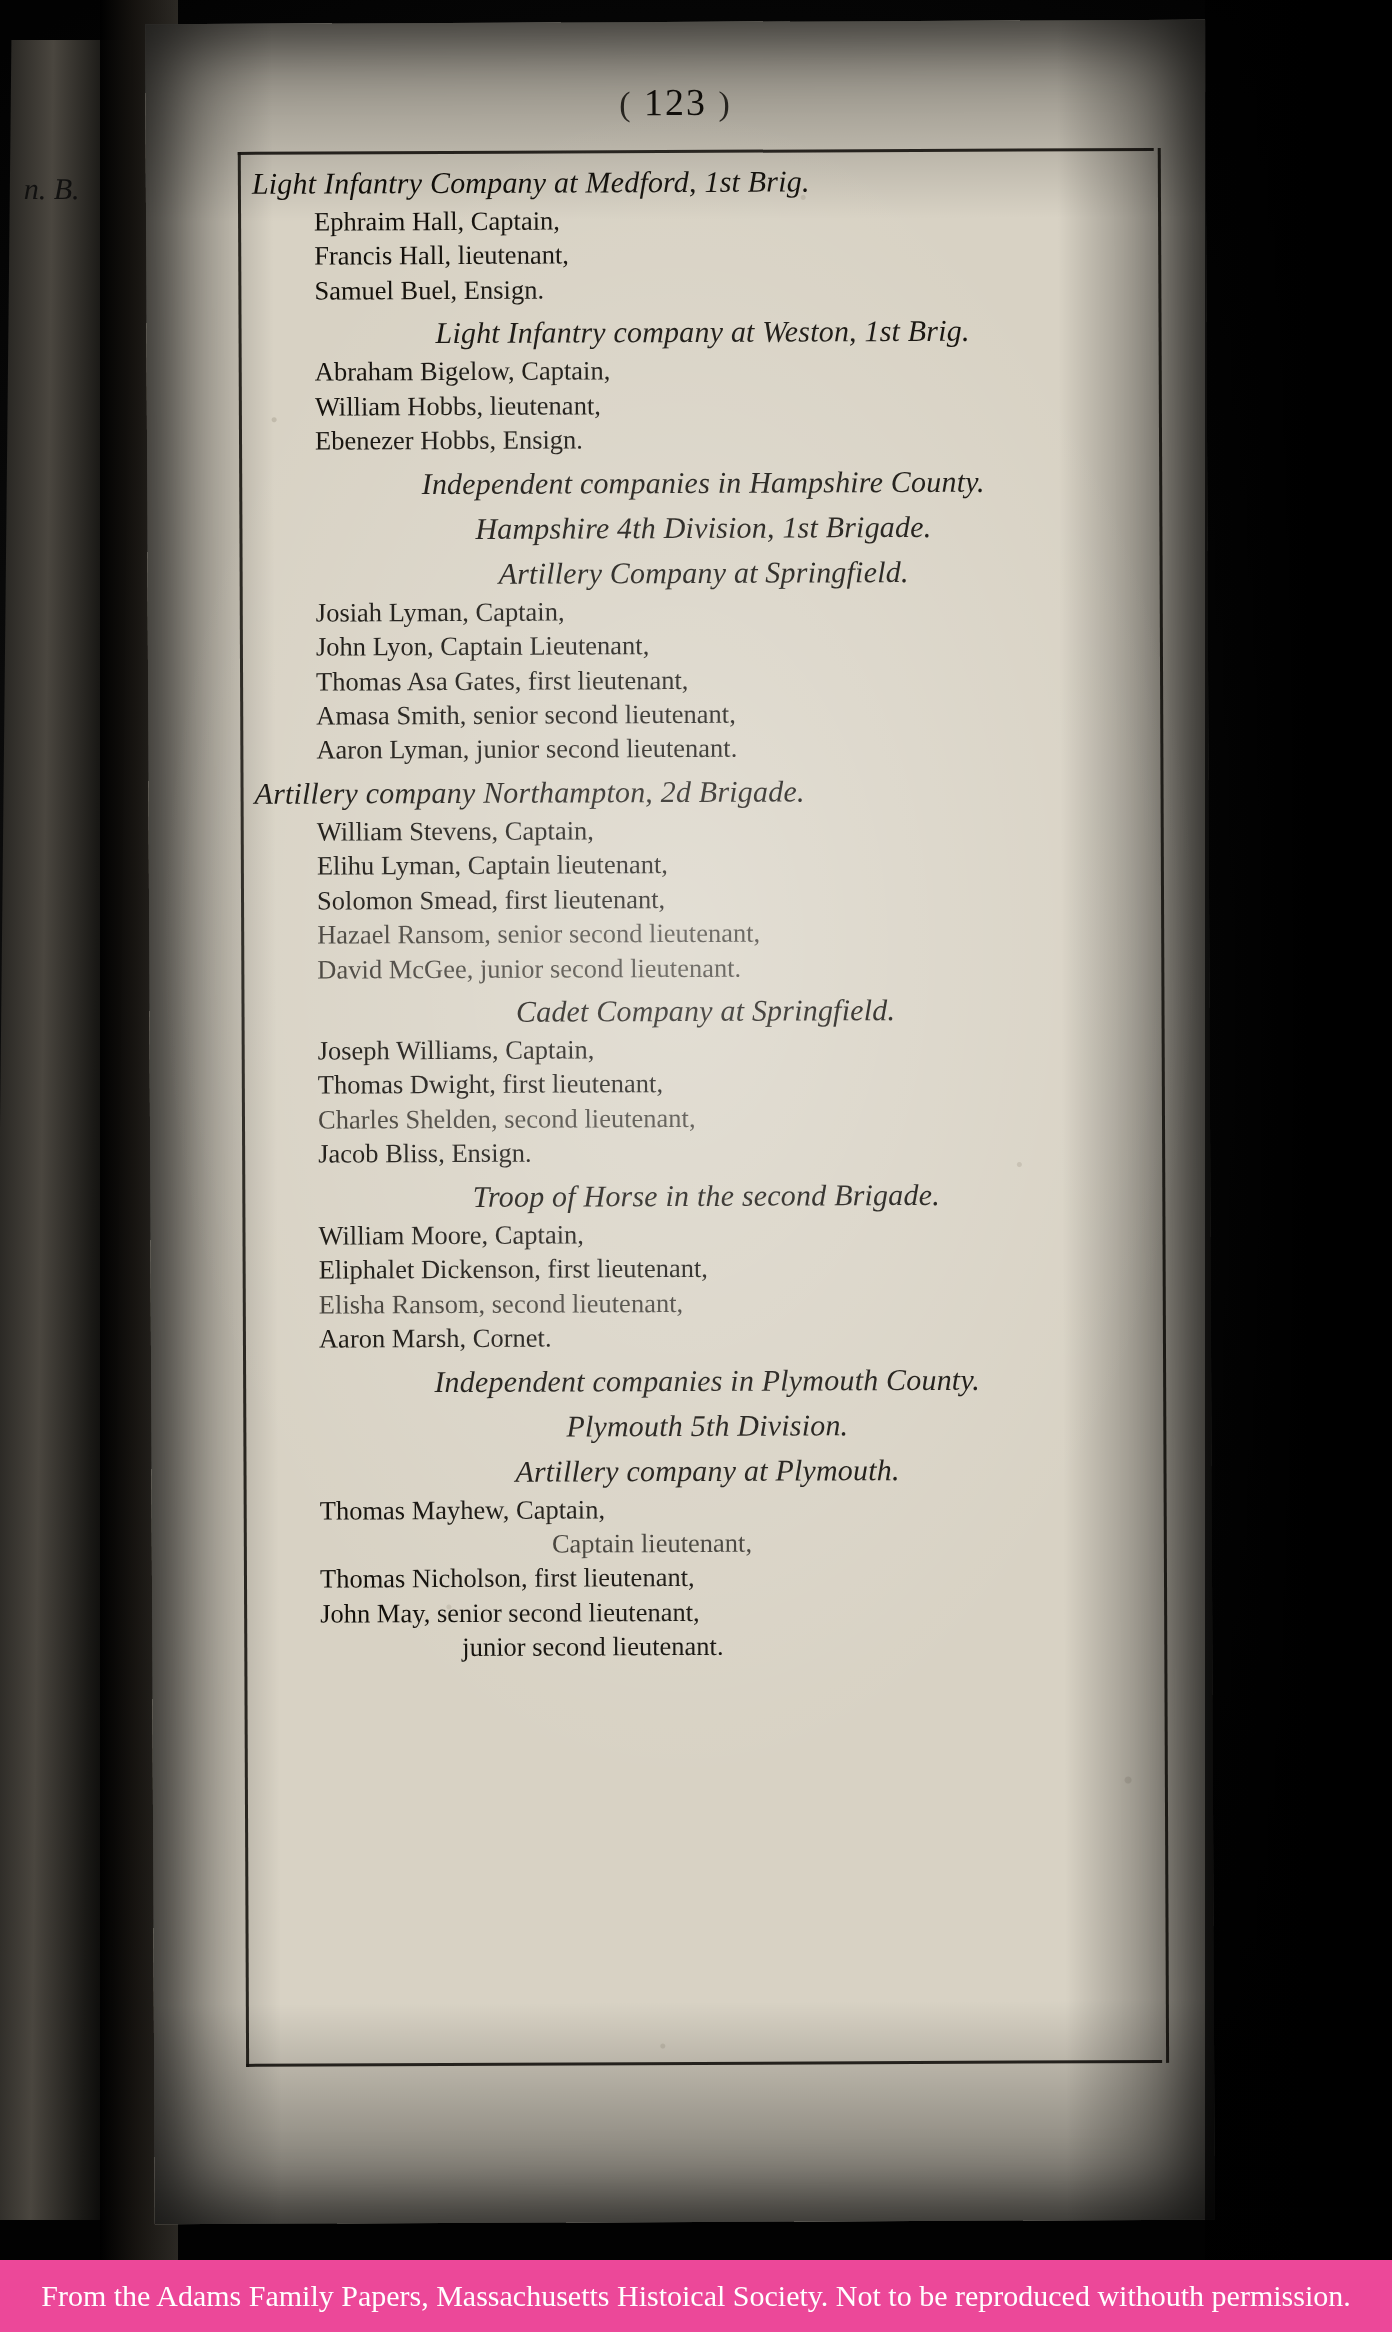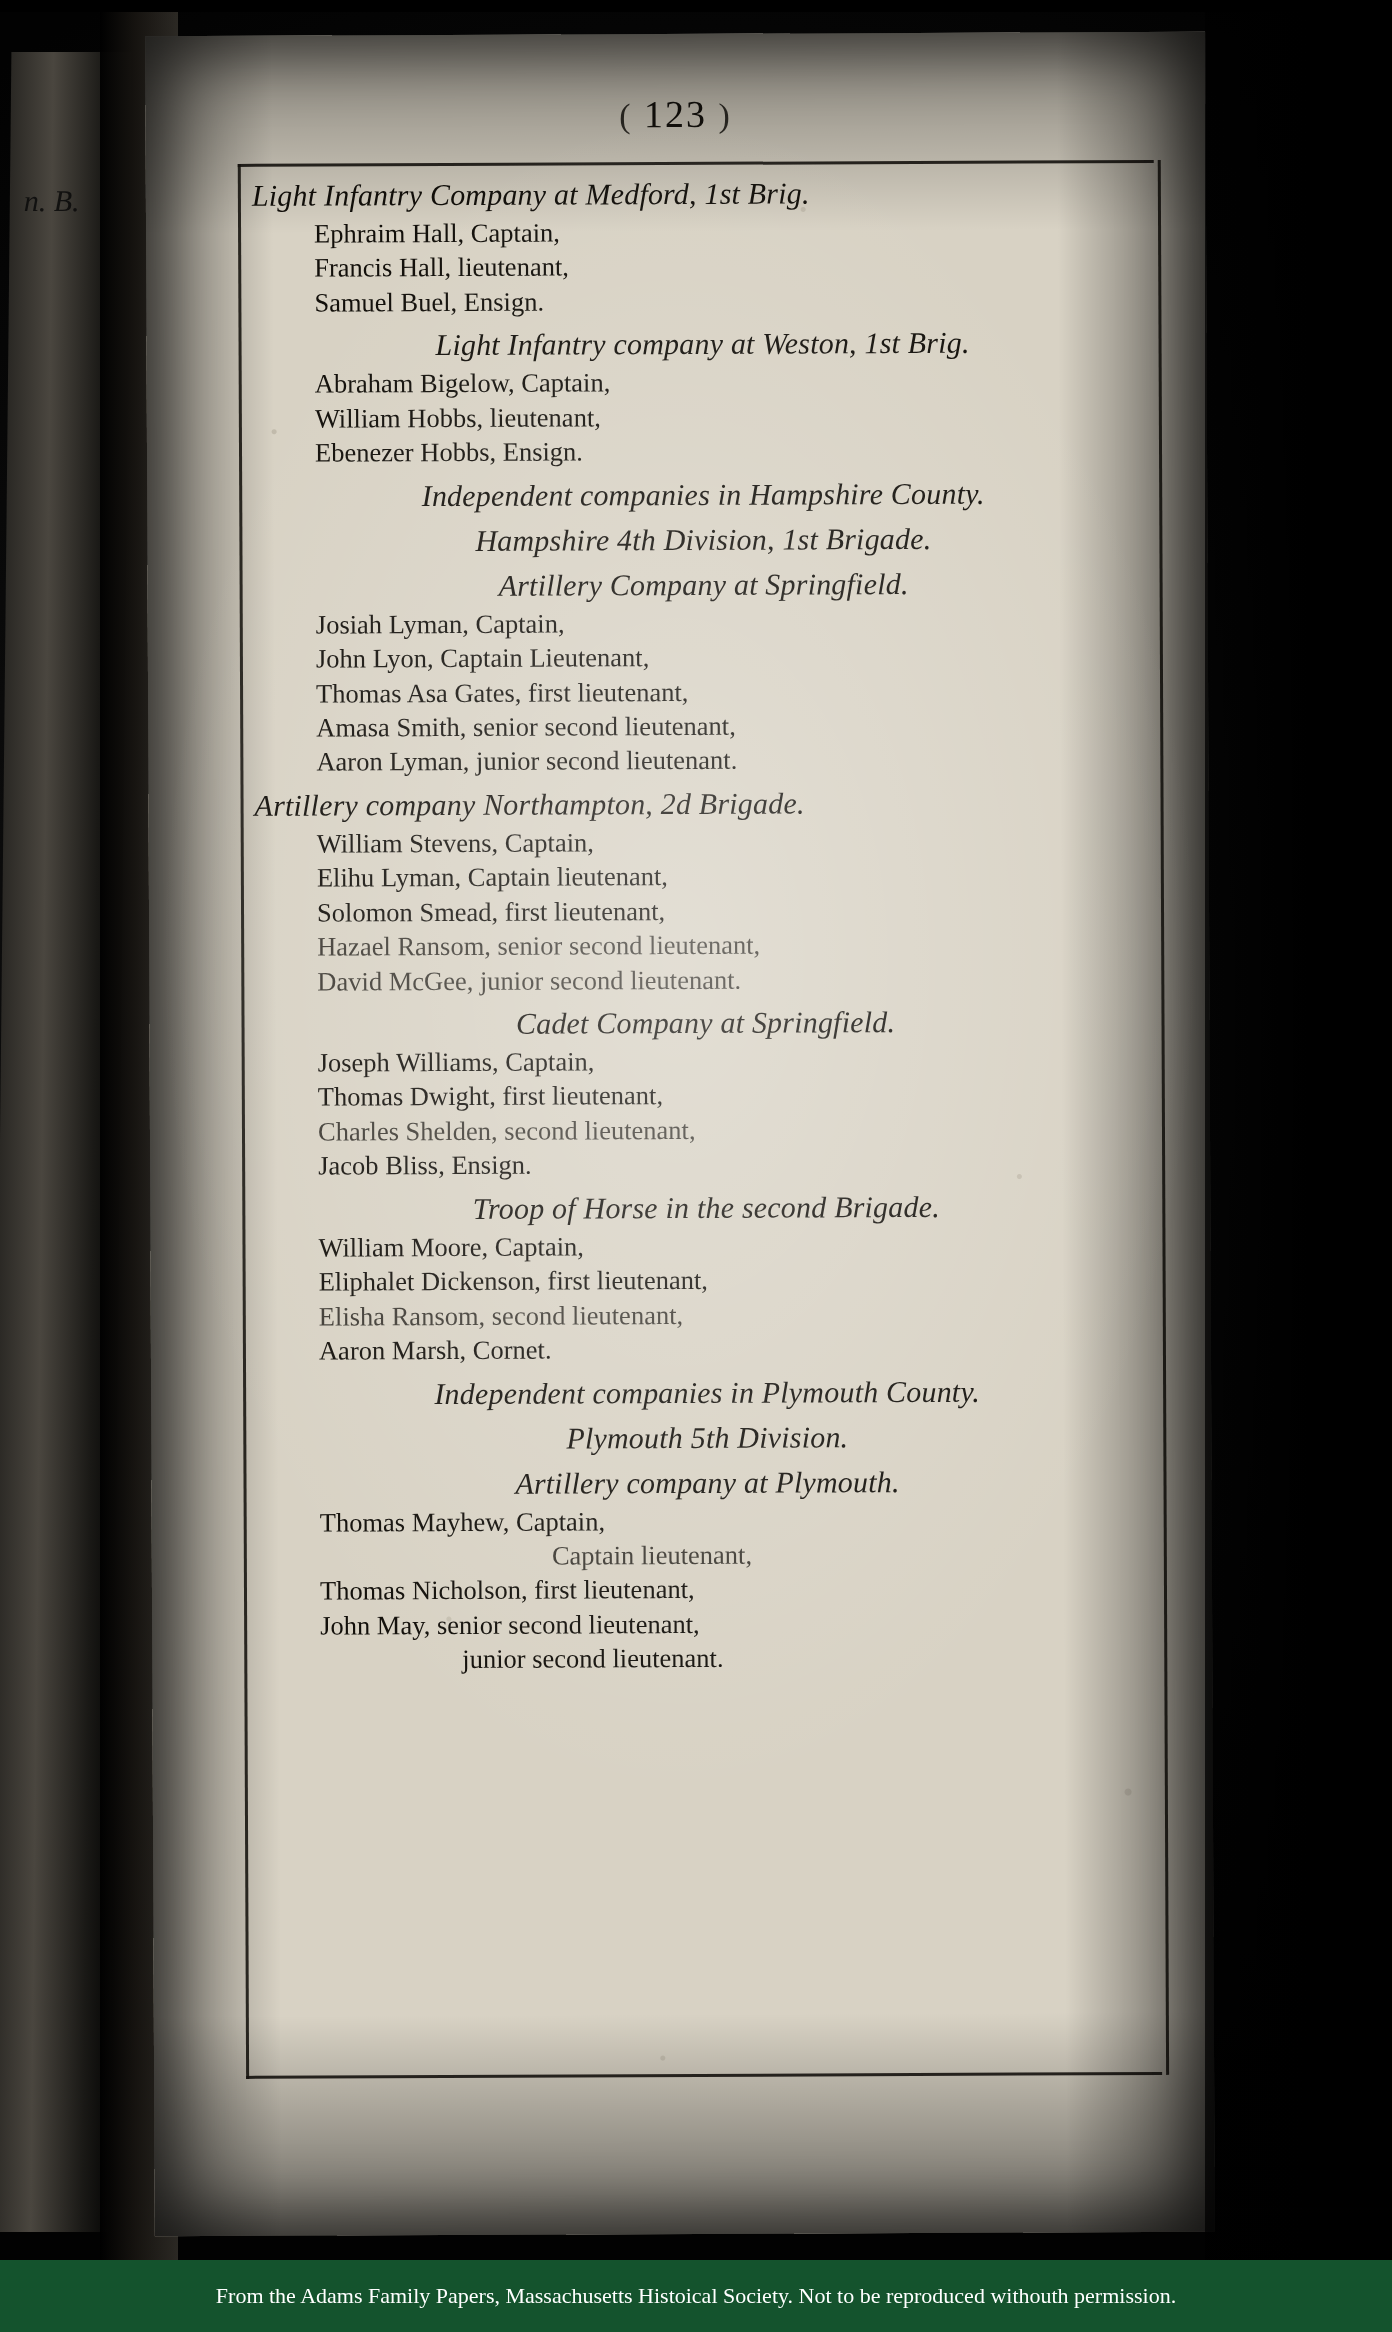--- a/index.html
+++ b/index.html
@@ -11,21 +11,21 @@
     width: 1392px;
     height: 2332px;
     position: relative;
     overflow: hidden;
     font-family: "Liberation Serif", serif;
   }
 
   
   #scan {
     position: absolute;
-    left: 0; top: 12px;
+    left: 0; top: 0;
     width: 1392px;
     height: 2260px;
     background:
       radial-gradient(ellipse 120% 70% at 50% 45%, rgba(255,255,255,0.05) 0%, rgba(0,0,0,0.85) 75%),
       #0b0b0b;
     overflow: hidden;
   }
 
   
   .left-page {
@@ -158,24 +158,24 @@
   .n.indent-center { padding-left: 300px; }
 
   
   .faint { opacity: .78; }
 
   
   #credit {
     position: absolute;
     left: 0; top: 2260px;
     width: 1392px; height: 72px;
-    background: #14532d;
+    background: #ec4899;
     color: #fff;
     font-family: "Liberation Serif", serif;
-    font-size: 22px;
+    font-size: 30px;
     display: flex;
     align-items: center;
     justify-content: center;
     text-align: center;
   }
 </style>
 </head>
 <body>
 
 <div id="scan">

